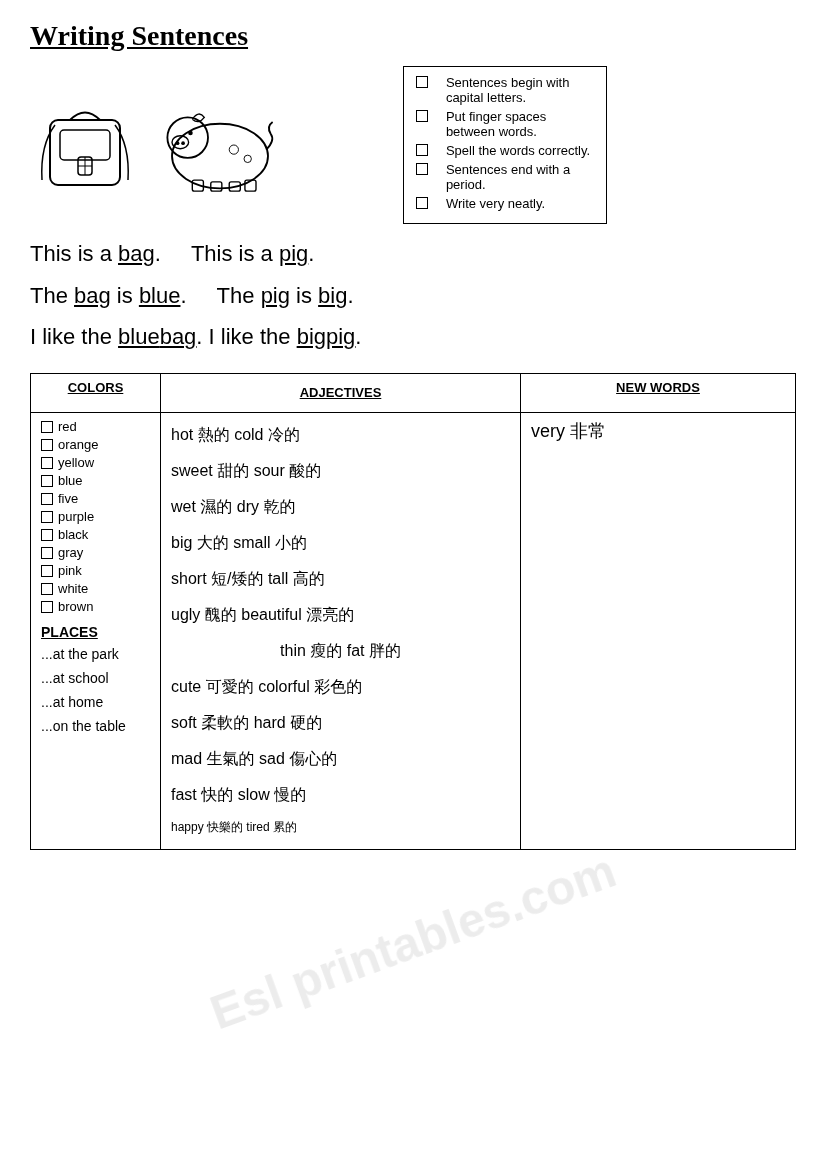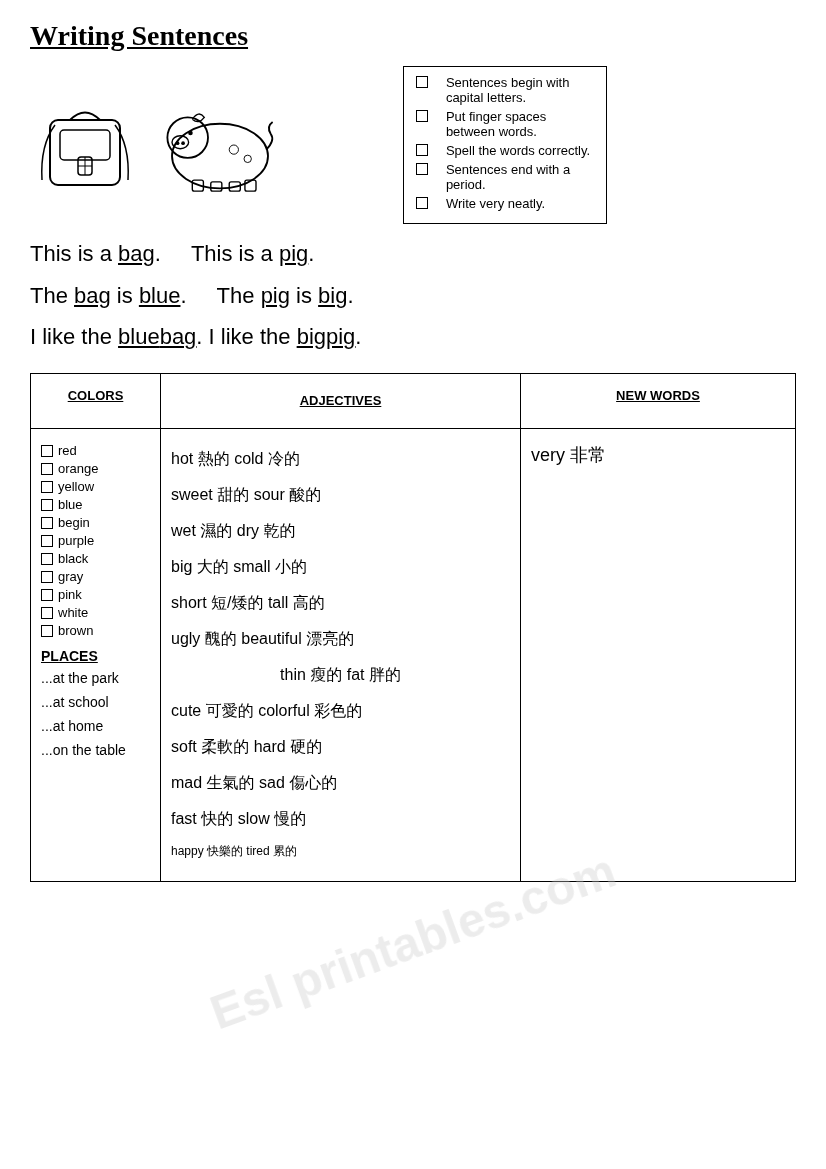--- a/index.html
+++ b/index.html
@@ -89,21 +89,21 @@
 
     .main-table {
       width: 100%;
       border-collapse: collapse;
       margin-top: 16px;
       font-size: 14px;
     }
     .main-table th, .main-table td {
       border: 1.5px solid #000;
       vertical-align: top;
-      padding: 14px 10px;
+      padding: 6px 10px;
     }
     .main-table th {
       text-align: center;
       font-weight: bold;
       text-decoration: underline;
       font-size: 13px;
       background: #fff;
     }
     .colors-col {
       width: 130px;
@@ -272,21 +272,21 @@
             <div class="color-item">
               <span class="checkbox"></span>
               <span>yellow</span>
             </div>
             <div class="color-item">
               <span class="checkbox"></span>
               <span>blue</span>
             </div>
             <div class="color-item">
               <span class="checkbox"></span>
-              <span>begin</span>
+              <span>five</span>
             </div>
             <div class="color-item">
               <span class="checkbox"></span>
               <span>purple</span>
             </div>
             <div class="color-item">
               <span class="checkbox"></span>
               <span>black</span>
             </div>
             <div class="color-item">

